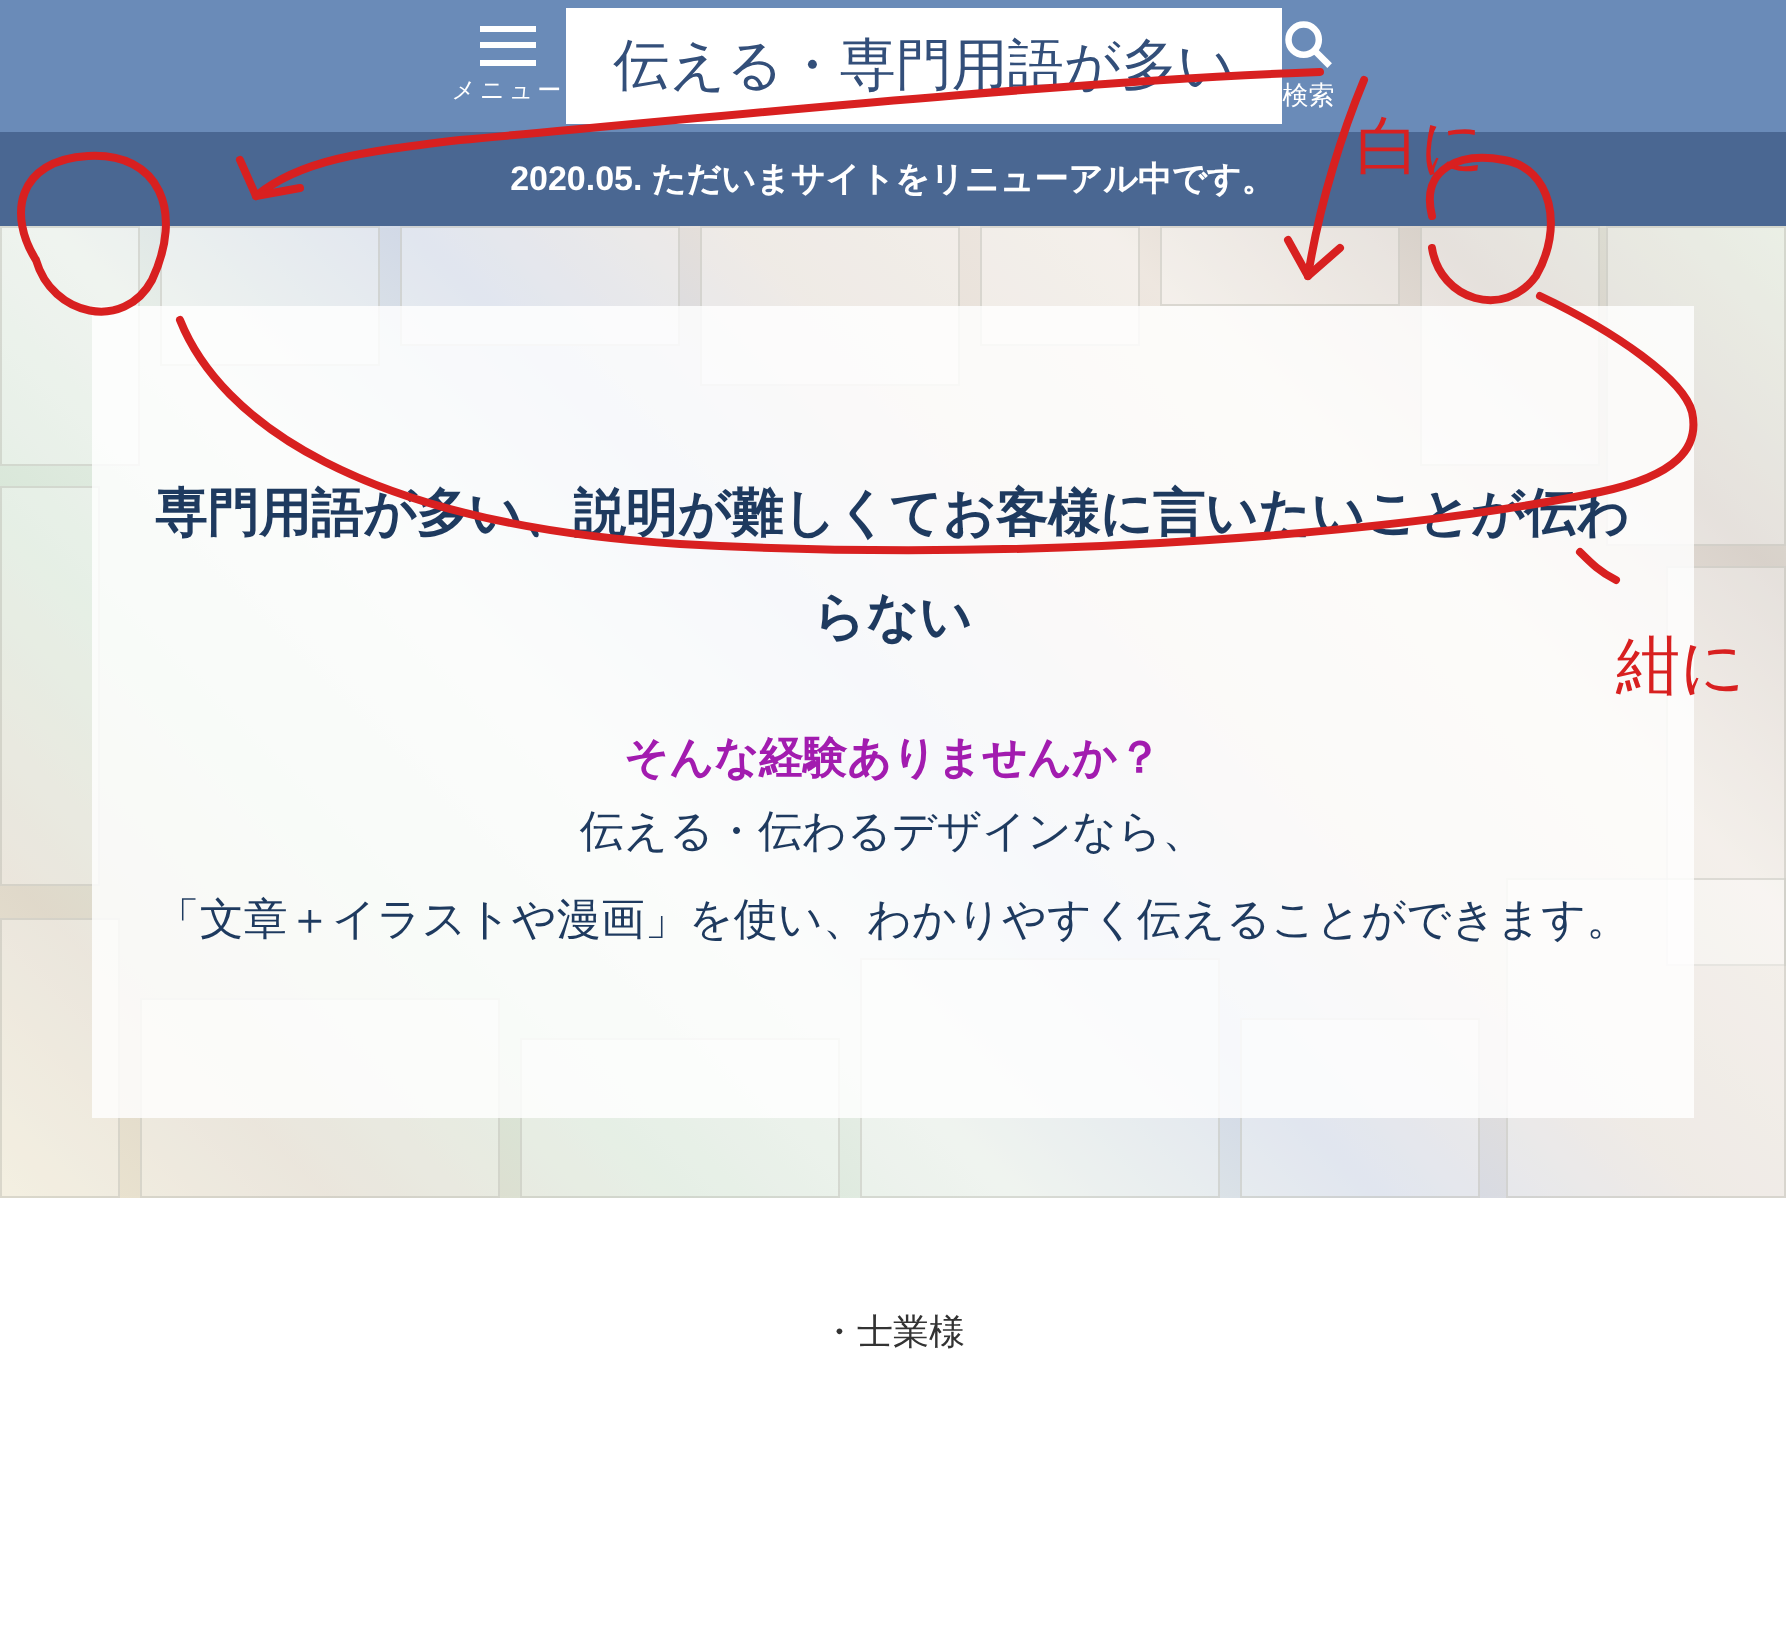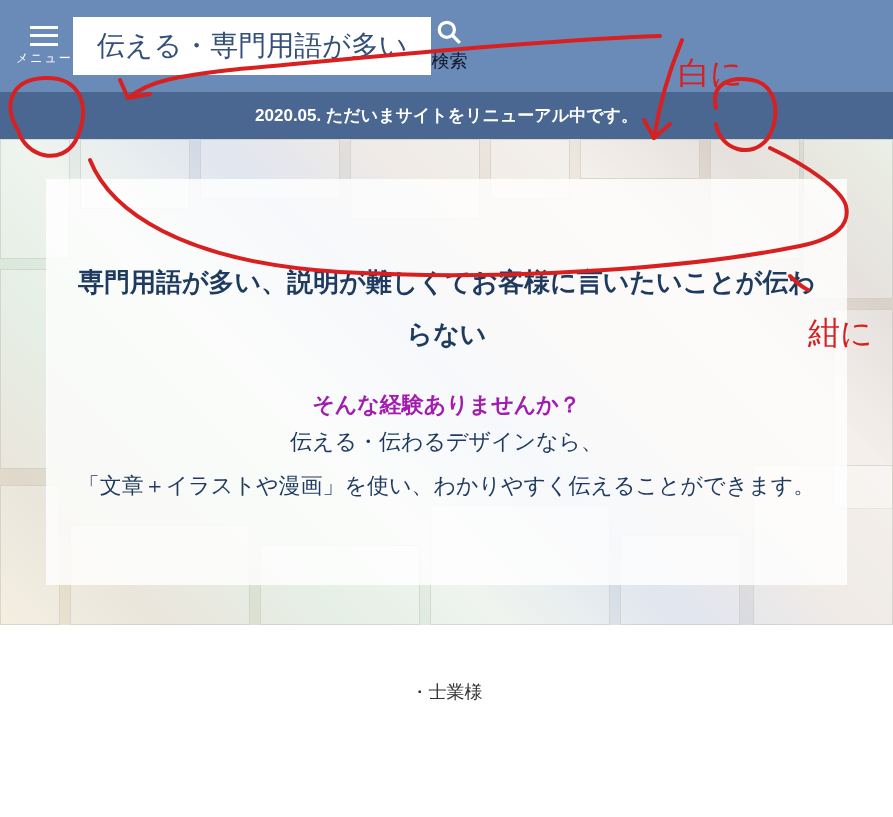--- a/index.html
+++ b/index.html
@@ -4,24 +4,24 @@
   <style>
     * { margin: 0; padding: 0; box-sizing: border-box; }
     body {
       font-family: "Hiragino Kaku Gothic Pro", "Meiryo", sans-serif;
       background: #fff;
       width: 893px;
       position: relative;
     }
     .header {
       background: #6a8bb8;
-      height: 92px;
-      display: flex;
-      align-items: center;
-      justify-content: flex-start;
+      height: 66px;
+      display: flex;
+      align-items: center;
+      justify-content: center;
       padding: 0 16px;
       position: relative;
     }
     .menu-btn {
       display: flex;
       flex-direction: column;
       align-items: center;
       color: #fff;
       cursor: pointer;
       gap: 4px;
@@ -63,22 +63,22 @@
       align-items: center;
       color: #fff;
       cursor: pointer;
       gap: 4px;
     }
     .search-icon {
       width: 26px;
       height: 26px;
     }
     .search-label {
-      font-size: 18px;
-      color: #0f172a;
+      font-size: 13px;
+      color: #ffffff;
     }
     .notice-bar {
       background: #4a6792;
       color: #fff;
       text-align: center;
       padding: 12px 0;
       font-size: 17px;
       font-weight: bold;
     }
     .hero {

